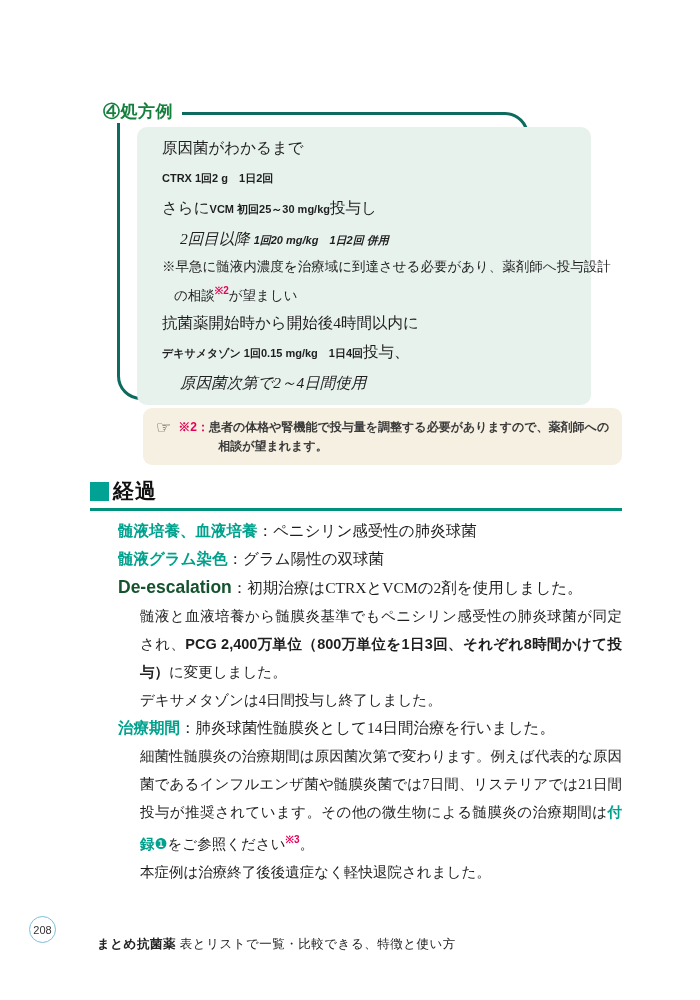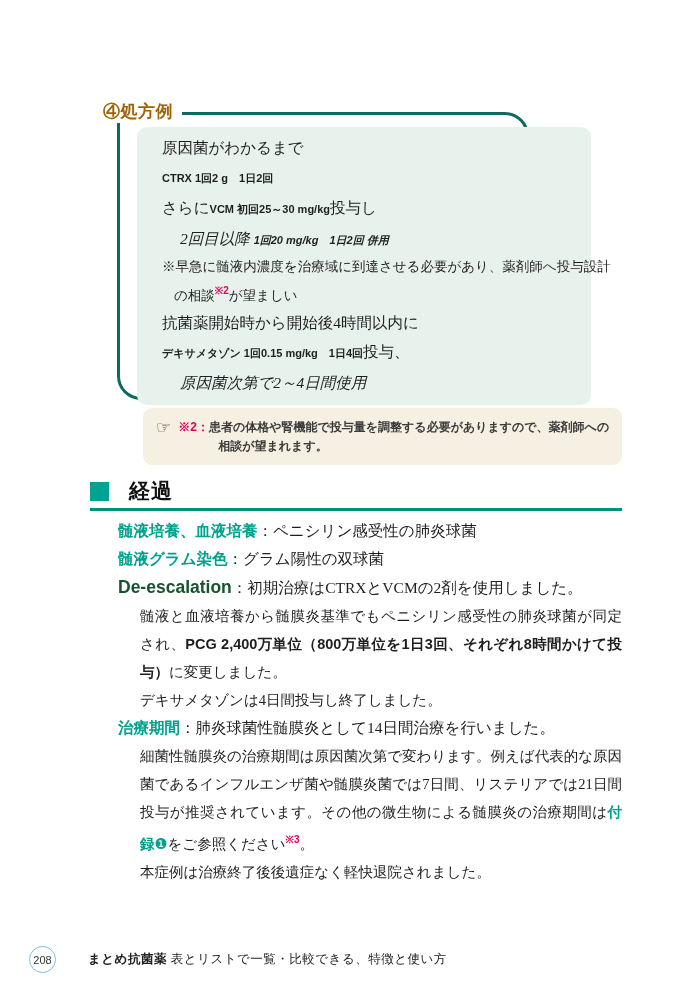--- a/index.html
+++ b/index.html
@@ -5,21 +5,21 @@
   * { margin:0; padding:0; box-sizing:border-box; }
   html,body { background:#ffffff; }
   .page {
     position:relative; width:700px; height:1000px; background:#ffffff;
     font-family:"Liberation Serif", serif; color:#1e1e1e; overflow:hidden;
   }
 
   
   .rx-title {
     position:absolute; left:103px; top:100px; z-index:2;
-    background:#ffffff; color:#a16207;
+    background:#ffffff; color:#15803d;
     font-family:"Liberation Sans", sans-serif; font-weight:bold;
     font-size:17px; line-height:23px; padding:0 9px 0 0; letter-spacing:0.5px;
   }
   .rx-box {
     position:absolute; left:117px; top:112px; width:412px; height:288px;
     border:3px solid #0d6a5e; border-radius:10px 24px 24px 24px;
   }
   .rx-inner {
     position:absolute; left:17px; top:12px; width:454px;
     background:#e7f2ed; border-radius:10px;
@@ -53,43 +53,42 @@
     line-height:19px; color:#3a3a3a;
   }
   .note-hand { font-family:"DejaVu Sans", sans-serif; font-weight:normal; font-size:17px; line-height:19px; color:#3a3a3a; }
   .note-body { padding-left:40px; text-indent:-40px; }
   .note-label{ color:#e40056; }
 
   
   .sec-head {
     position:absolute; left:90px; top:480px; width:532px;
     border-bottom:3px solid #00917d; padding-bottom:6px;
-    display:flex; align-items:center; gap:20px;
+    display:flex; align-items:center; gap:4px;
   }
   .sec-bullet { width:19px; height:19px; background:#00a393; display:inline-block; }
   .sec-title {
     font-family:"Liberation Sans", sans-serif; font-weight:bold;
     font-size:21px; line-height:22px; color:#111111; letter-spacing:1px;
   }
   .course { position:absolute; left:118px; top:517px; width:504px; }
   .c-line { font-size:15.5px; line-height:28px; }
   .c-para { font-size:14.5px; line-height:28px; padding-left:22px; text-align:justify; }
 
   
   .pagenum {
-    position:absolute; left:29px; top:946px; width:27px; height:27px;
+    position:absolute; left:29px; top:916px; width:27px; height:27px;
     border:1.5px solid #7cc0dc; border-radius:50%;
     display:flex; align-items:center; justify-content:center;
     font-family:"Liberation Sans", sans-serif; font-size:11px; color:#333333;
   }
   .footer-text {
-    position:absolute; left:88px; top:936px;
+    position:absolute; left:97px; top:936px;
     font-family:"Liberation Sans", sans-serif; font-size:12.5px; color:#222222;
     letter-spacing:0.5px;
-    margin-top:15px;
   }
   .footer-text .sg-bold { font-size:12.5px; }
 </style>
 </head>
 <body>
 
 <div class="page">
 
   <div class="rx-title">④処方例</div>
 

